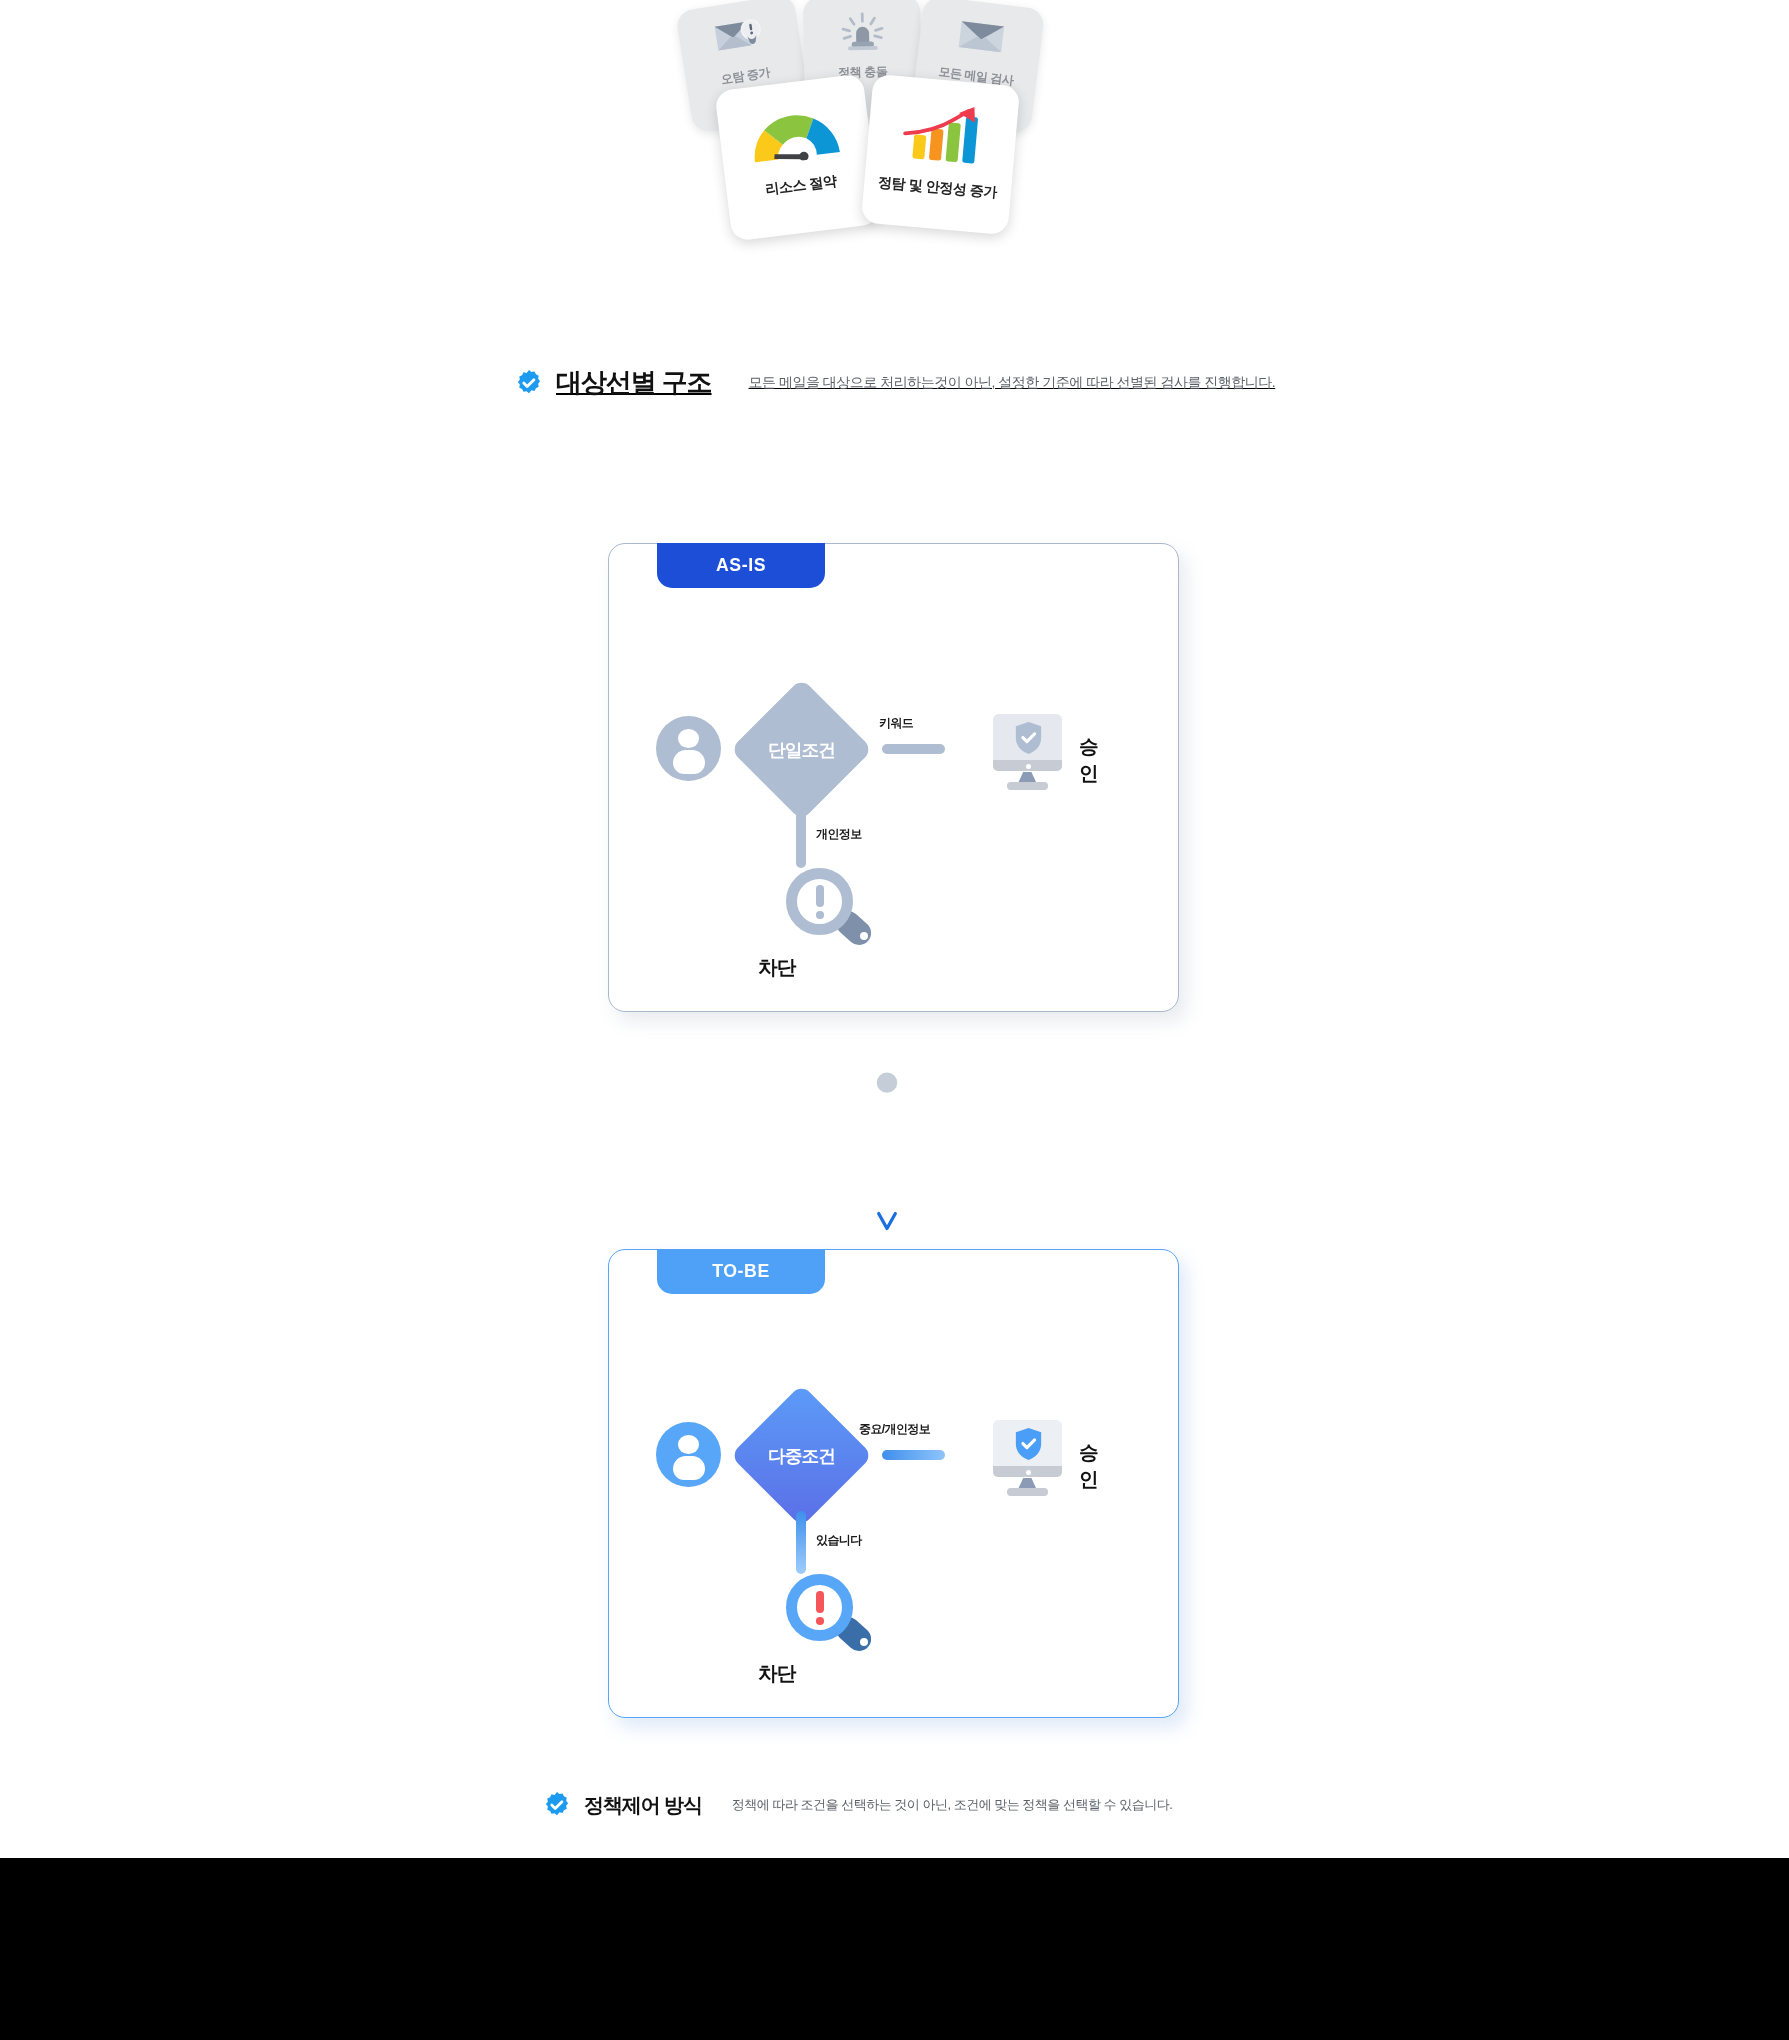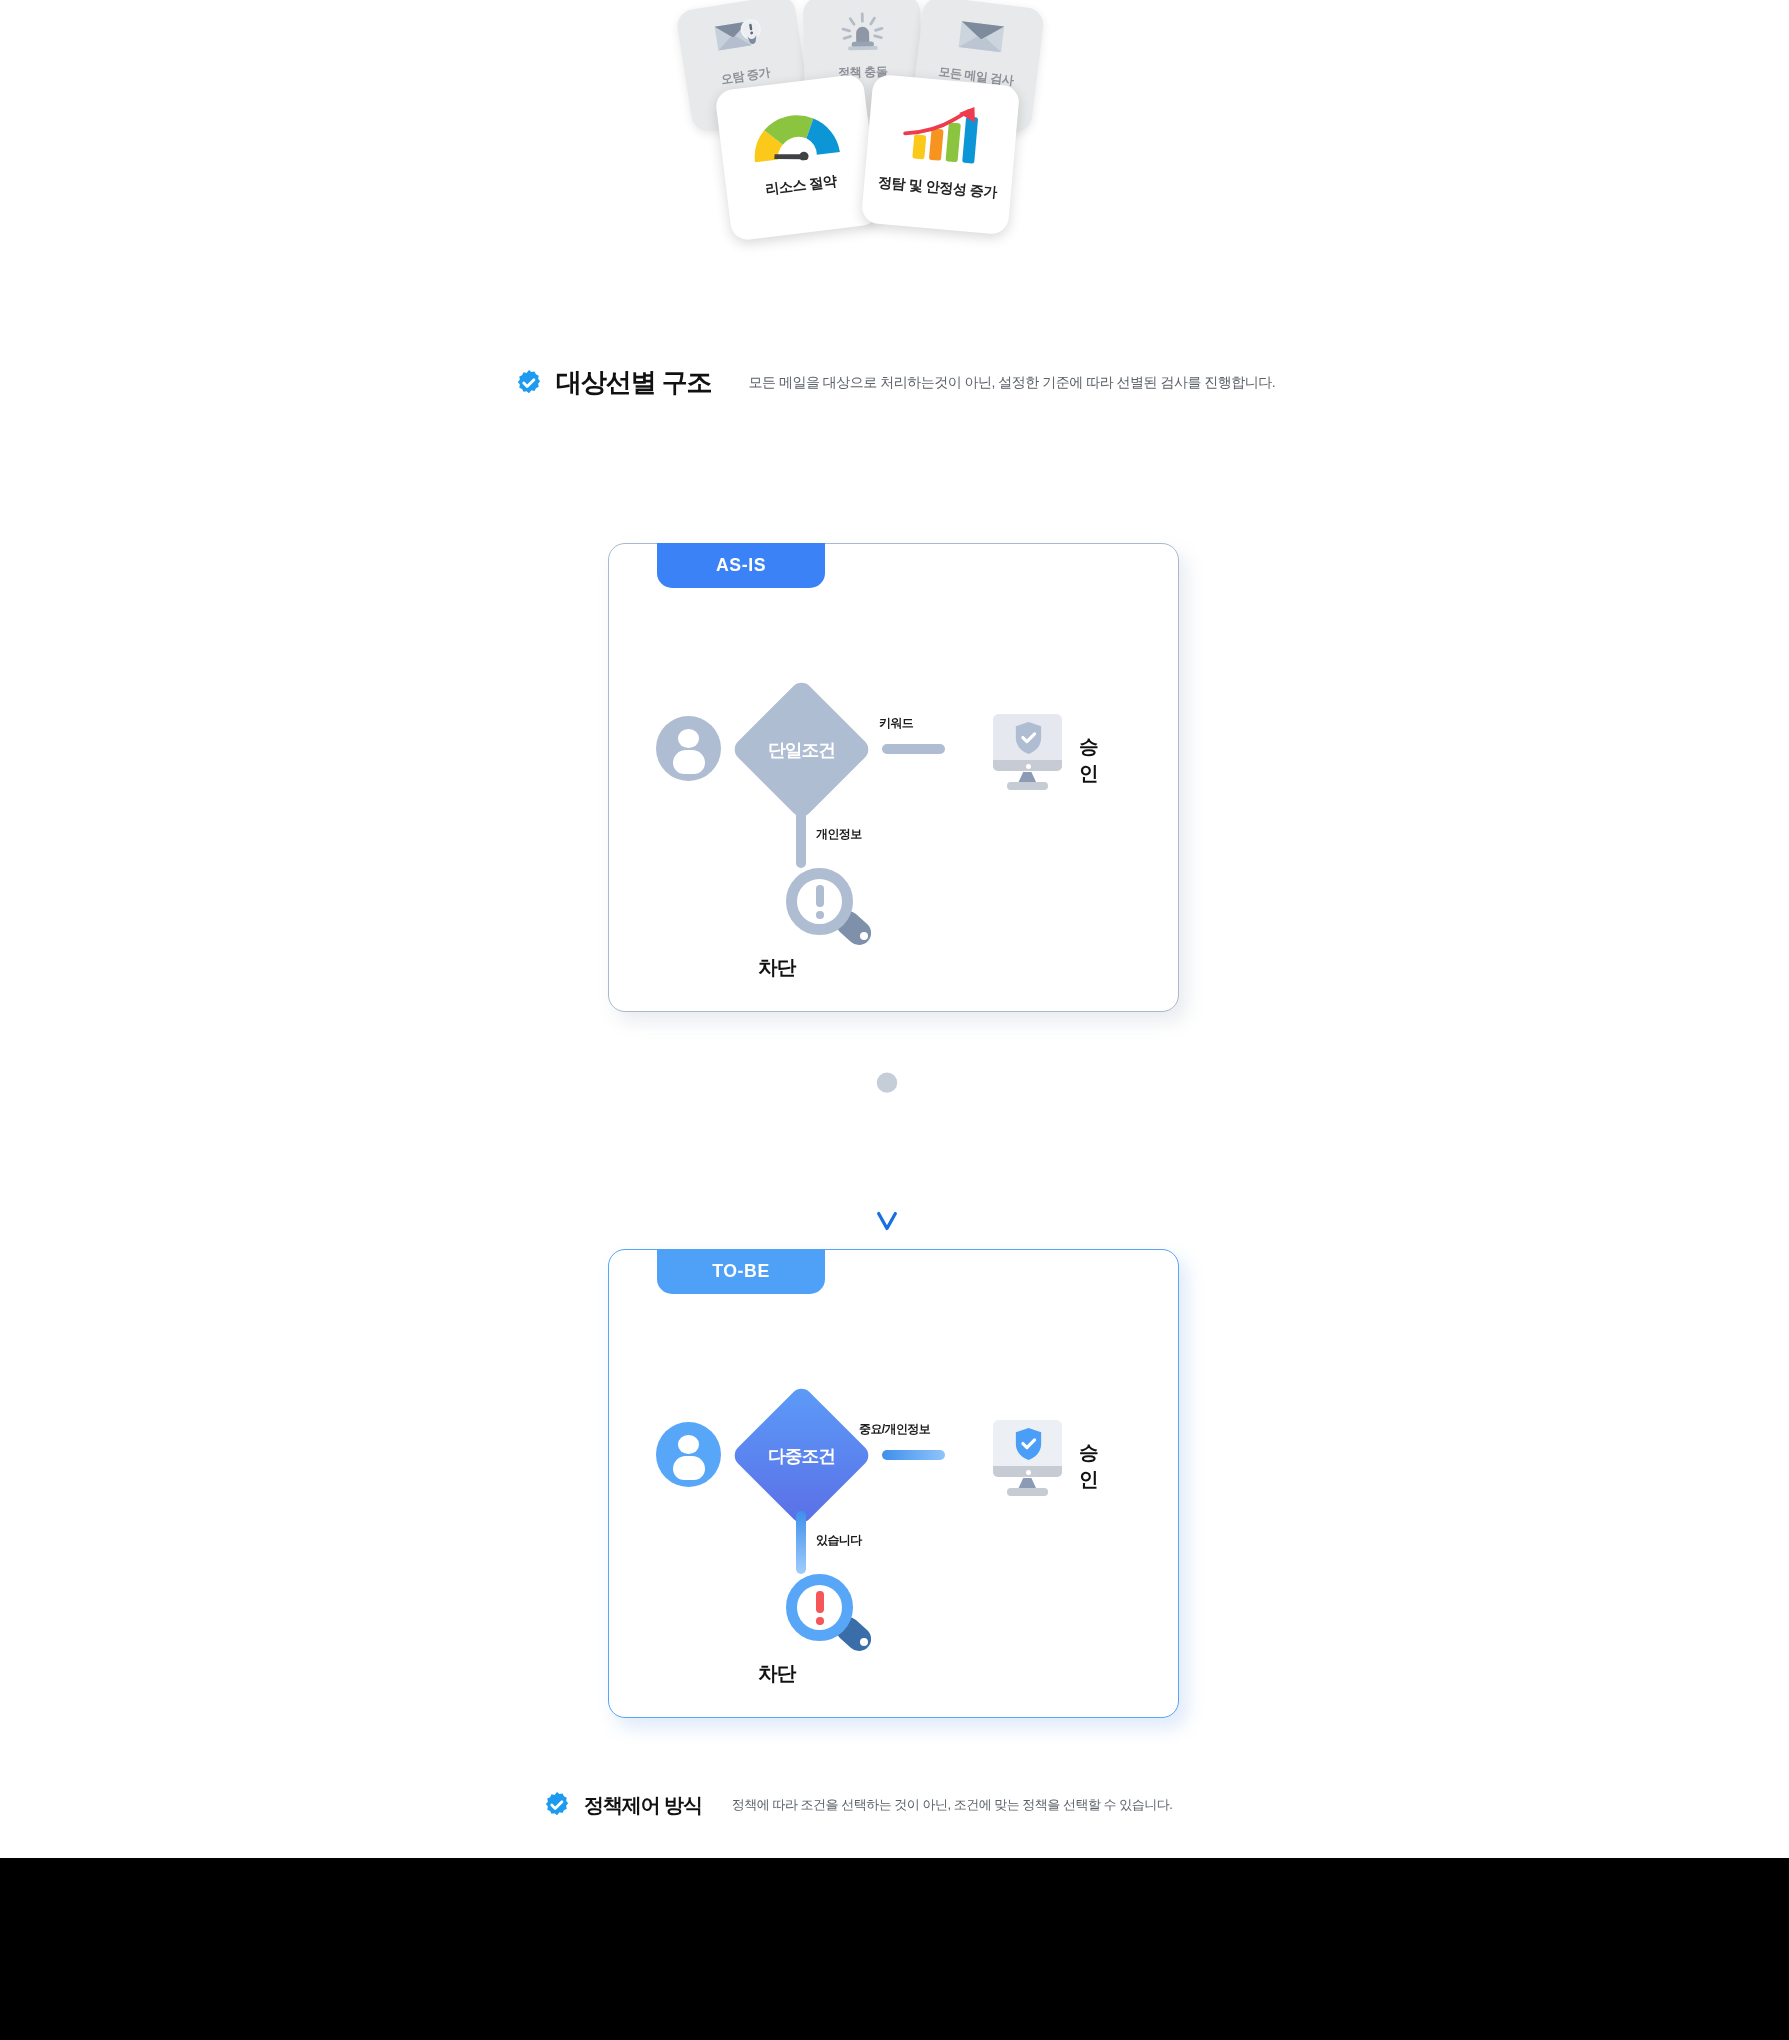--- a/index.html
+++ b/index.html
@@ -45,40 +45,40 @@
   
   .headrow{ position:absolute; display:flex; align-items:center; }
   .badge{ width:28px; height:28px; flex:0 0 28px; }
   .h-title{
     font-size:26px; font-weight:800; color:#111; letter-spacing:-1.1px;
     margin-left:13px; white-space:nowrap;
   }
   .h-desc{
     font-size:14px; color:#5b6168; letter-spacing:-0.5px; white-space:nowrap;
   }
-  #head-top{ left:515px; top:365px; }
+  #head-top{ left:515px; top:365px;text-decoration:underline; }
   #head-top .h-desc{ margin-left:37px; }
   #head-bottom{ left:543px; top:1791px; }
   #head-bottom .h-title{ font-size:20px; }
   #head-bottom .h-desc{ margin-left:30px; font-size:13px; }
 
   
   .flowbox{
     position:absolute; width:571px; height:469px; border-radius:17px;
     background:#ffffff;
   }
   #box-asis{ left:608px; top:543px; border:1.5px solid #a9b8ce; box-shadow:7.5px 9.3px 18.6px rgba(120,135,160,.16); }
   #box-tobe{ left:608px; top:1249px; border:1.7px solid #58a4f7; box-shadow:7.5px 9.3px 18.6px rgba(80,140,220,.18); }
   .tab{
     position:absolute; left:48px; top:-0.9px; width:168px; height:45px;
     border-bottom-left-radius:15px; border-bottom-right-radius:15px;
     display:flex; align-items:center; justify-content:center;
     color:#fff; font-size:17.7px; font-weight:800; letter-spacing:0.6px;
   }
-  #box-asis .tab{ background:#3b82f6; }
+  #box-asis .tab{ background:#1d4ed8; }
   #box-tobe .tab{ background:#4fa0f7; }
 
   
   .person{ position:absolute; width:65px; height:65px; border-radius:50%; }
   .person i{ position:absolute; background:#fff; border-radius:50%; display:block; }
   .person i.head{ left:22.4px; top:13px; width:20.5px; height:18.6px; }
   .person i.body{ left:17px; top:34px; width:32px; height:24px; border-radius:15px 15px 13px 13px; }
   #p-asis{ left:47px; top:172px; background:#aebdd1; }
   #p-tobe{ left:47px; top:172px; background:#58a6f8; }
 

